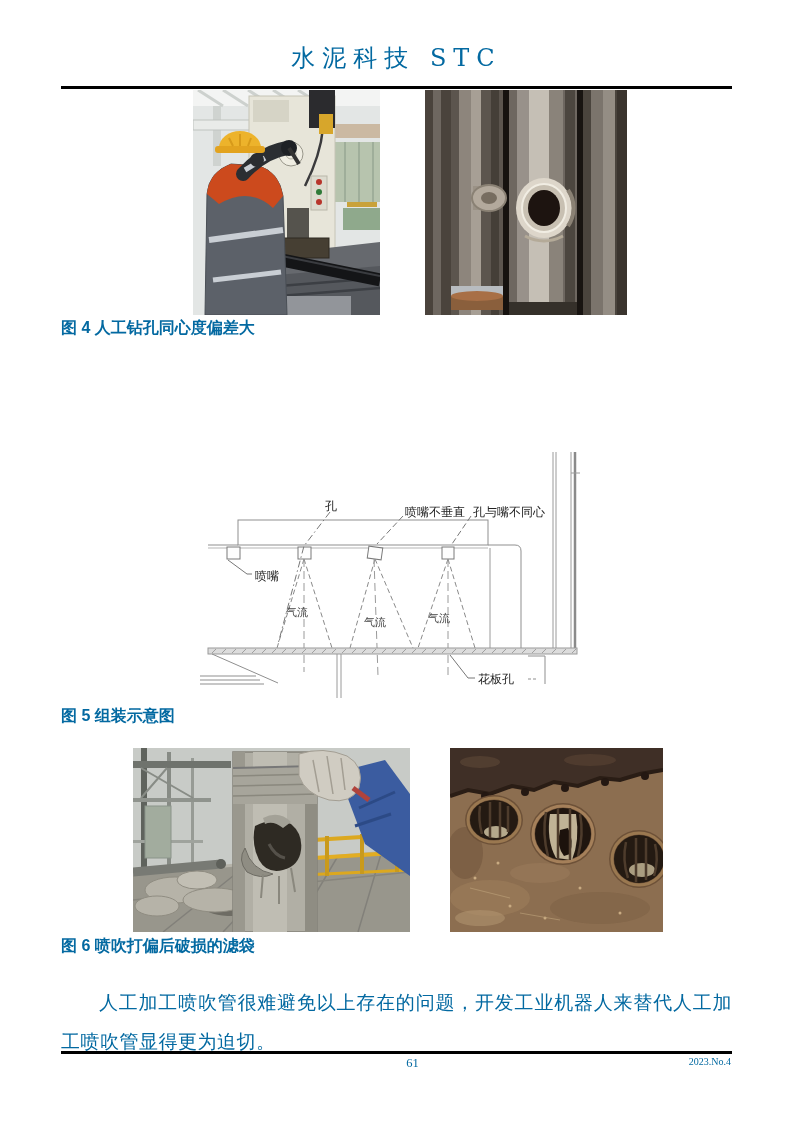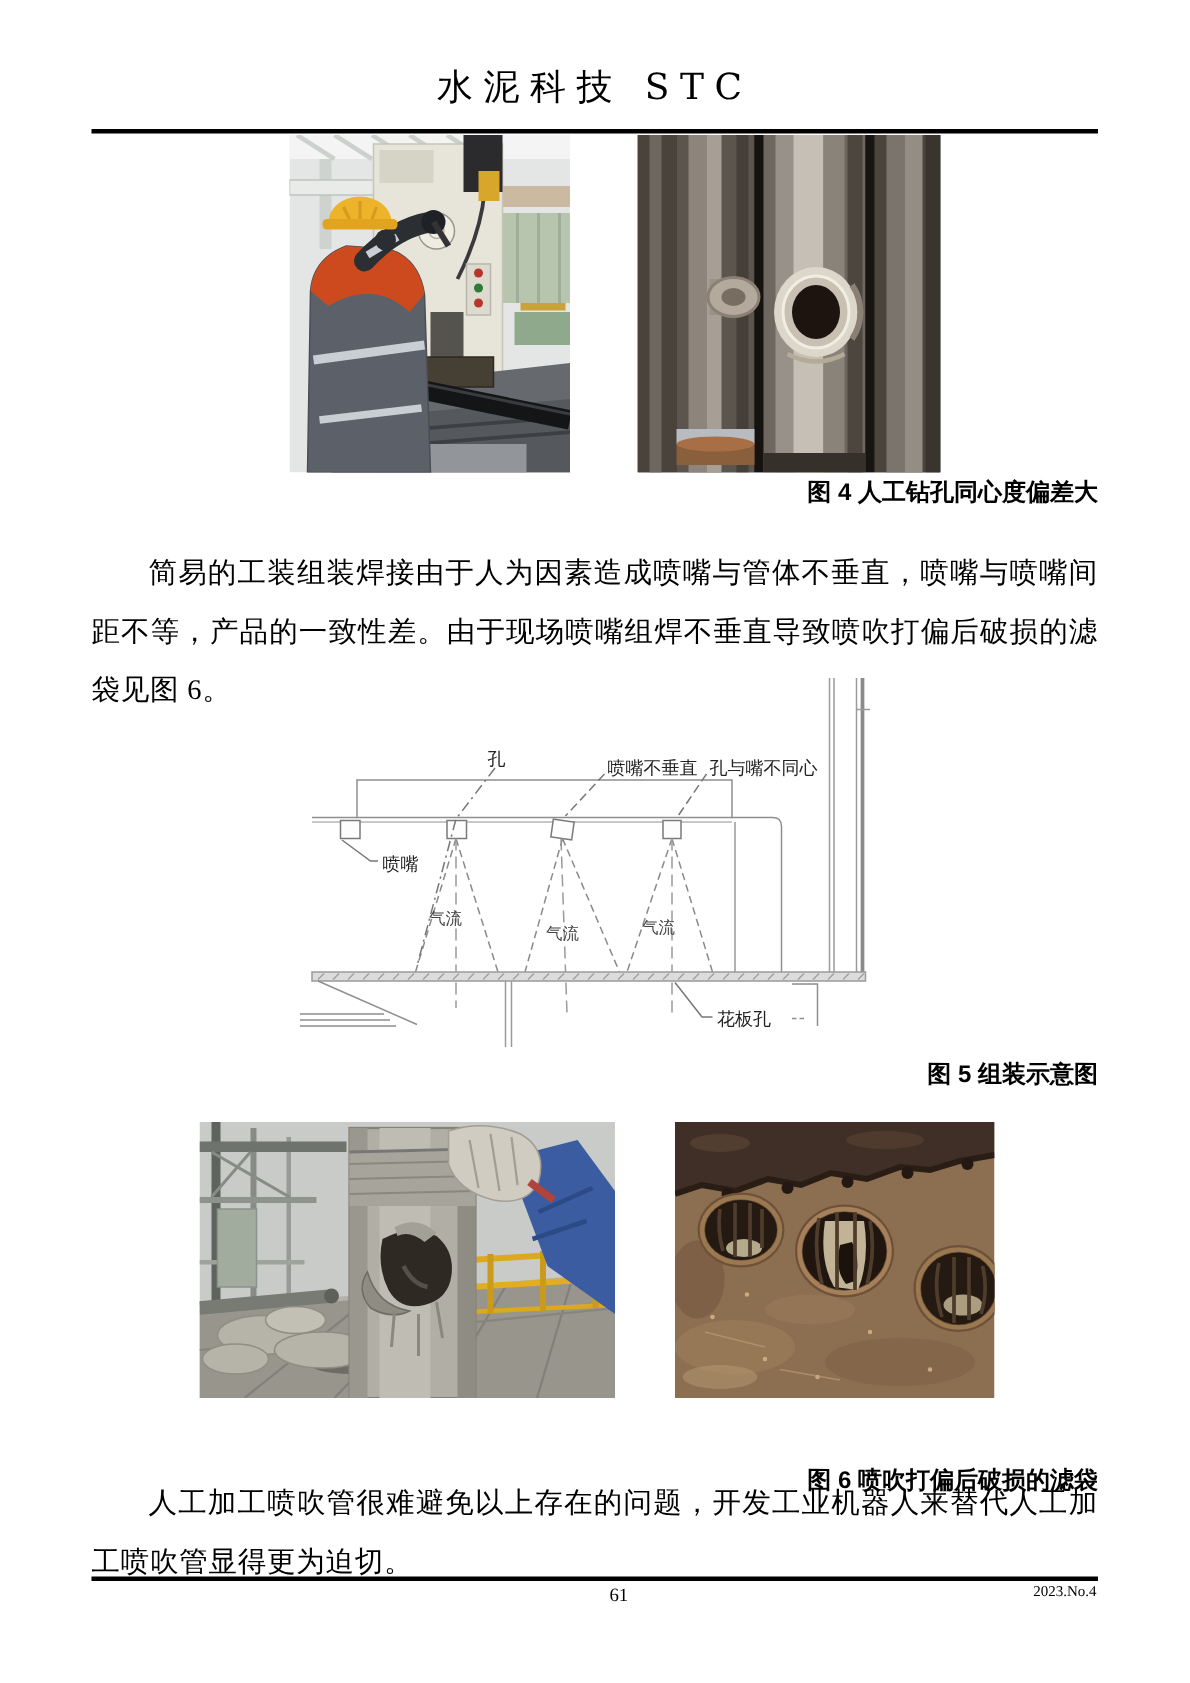--- a/index.html
+++ b/index.html
@@ -1,27 +1,27 @@
 <!DOCTYPE html>
 <html><head>
 <meta charset="utf-8">
 <style>
   html,body{margin:0;padding:0;background:#ffffff;}
   .page{position:relative;width:793px;height:1122px;background:#ffffff;overflow:hidden;
-        font-family:"Liberation Serif",serif;color:#000000;}
+        font-family:"Liberation Serif",serif;color:#0369a1;}
   .journal-title{position:absolute;top:42px;left:0;width:100%;text-align:center;
         font-family:"DejaVu Serif",serif;font-size:24px;letter-spacing:7px;font-weight:500;}
   .rule{position:absolute;left:61px;width:671px;background:#000;}
   .rule-top{top:86px;height:3px;}
   .rule-bottom{top:1051px;height:2.5px;}
-  .caption{position:absolute;left:61px;width:671px;text-align:right;
+  .caption{position:absolute;left:61px;width:671px;text-align:left;
         font-family:"Liberation Sans",sans-serif;font-weight:bold;font-size:16px;}
   .cap4{top:318px;}
   .cap5{top:706px;}
-  .cap6{top:936px;margin-top:41px;}
+  .cap6{top:936px;}
   .para{position:absolute;left:61px;width:671px;font-family:"Liberation Serif",serif;
         font-size:19px;line-height:39px;text-align:justify;text-indent:2em;letter-spacing:.5px;}
   .para1{top:344px;}
   .para2{top:964px;}
   .photo{position:absolute;display:block;}
   .ph1{left:193px;top:90px;}
   .ph2{left:425px;top:90px;}
   .ph3{left:133px;top:748px;}
   .ph4{left:450px;top:748px;}
   .diagram{position:absolute;left:200px;top:452px;}
@@ -121,21 +121,20 @@
     <path d="M100,146 Q119,156 138,146" stroke="#b4aa98" stroke-width="3" fill="none"></path>
     <path d="M143,100 A28,30 0 0 1 143,136" stroke="#8a8174" stroke-width="4" fill="none"></path>
     <rect x="26" y="196" width="52" height="10" fill="#b8bcc0"></rect>
     <rect x="26" y="206" width="52" height="14" fill="#8a5f3c"></rect>
     <ellipse cx="52" cy="206" rx="26" ry="5" fill="#a86f46"></ellipse>
     <rect x="84" y="212" width="68" height="13" fill="#35302a"></rect>
   </svg>
 
   <div class="caption cap4">图 4 人工钻孔同心度偏差大</div>
 
-  <p class="para para1">简易的工装组装焊接由于人为因素造成喷嘴与管体不垂直，喷嘴与喷嘴间距不等，产品的一致性差。由于现场喷嘴组焊不垂直导致喷吹打偏后破损的滤袋见图 6。</p>
 
   <svg class="diagram" width="385" height="248" viewBox="0 0 385 248">
 
     <path d="M353,0 V196 M356,0 V196" stroke="#9a9a9a" fill="none"></path>
     <path d="M371,0 V196" stroke="#9a9a9a" fill="none"></path>
     <path d="M375,0 V196" stroke="#8a8a8a" stroke-width="2.5" fill="none"></path>
     <line x1="371" y1="21" x2="380" y2="21" stroke="#9a9a9a"></line>
 
     <rect x="38" y="68" width="250" height="25" fill="none" stroke="#8f8f8f"></rect>
     <line x1="8" y1="93" x2="38" y2="93" stroke="#8f8f8f"></line>

